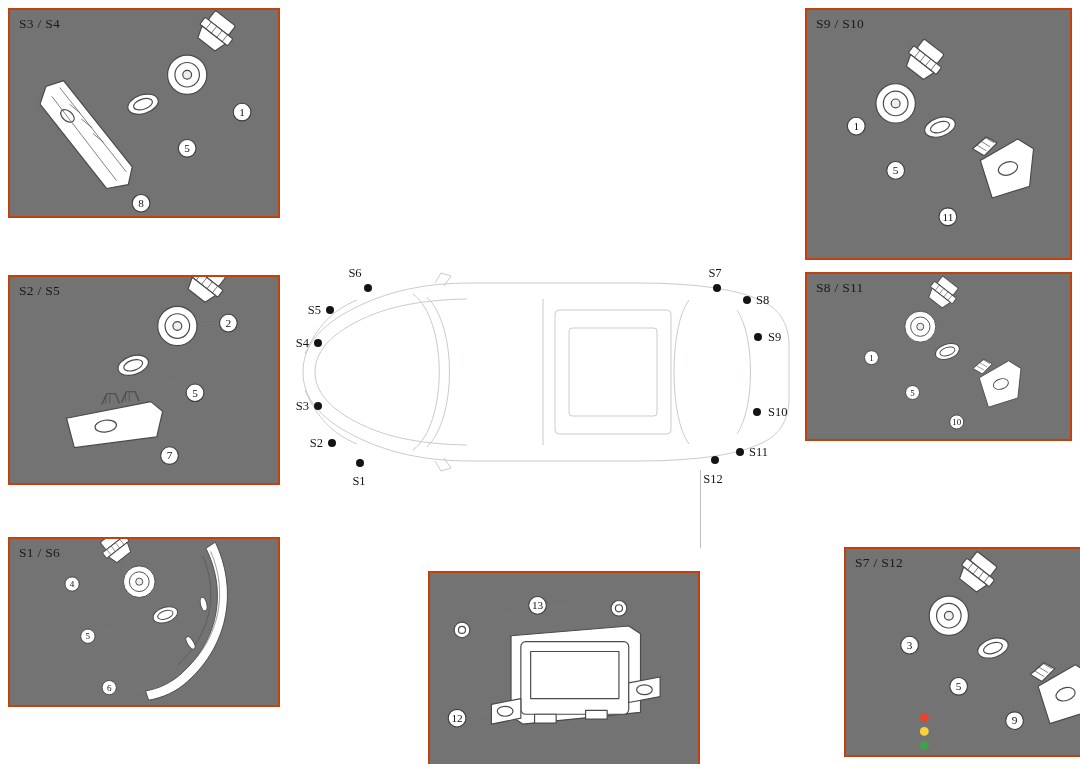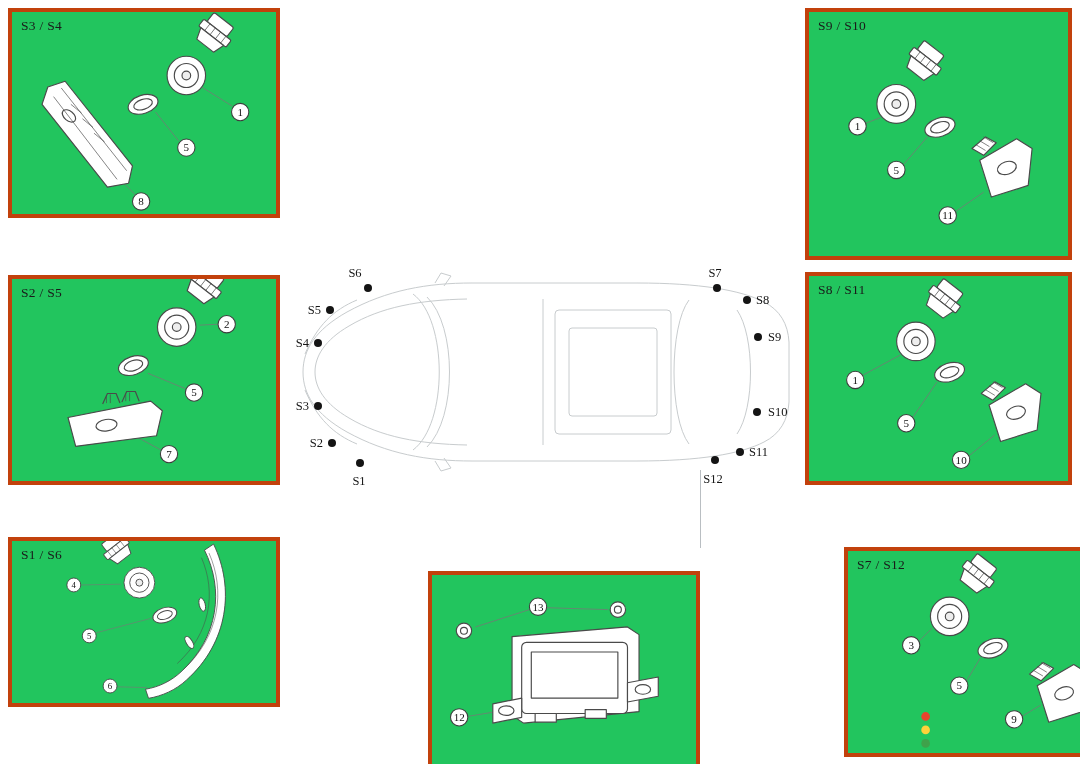--- a/index.html
+++ b/index.html
@@ -6,22 +6,22 @@
   html, body {
     margin: 0; padding: 0;
     width: 1080px; height: 764px;
     background: #ffffff;
     font-family: "Liberation Serif", serif;
     position: relative;
     overflow: hidden;
   }
   .panel {
     position: absolute;
-    border: 4px solid #c2410c;
-    background: #22c55e;
+    border: 2px solid #c2410c;
+    background: #737373;
   }
   .panel-label {
     position: absolute;
     top: 6px; left: 9px;
     font-size: 13.5px;
     color: #1a1a1a;
     letter-spacing: .3px;
     z-index: 2;
   }
   .panel-art {
@@ -203,21 +203,21 @@
       <circle r="9"></circle>
         <text dy="3.9">5</text>
     </g>
     <g class="callout" transform="translate(143,189)">
       <circle r="9"></circle>
         <text dy="3.9">11</text>
     </g>
   </svg>
 </div>
 
-<div class="panel" style="left:805px;top:272px;width:267px;height:213px">
+<div class="panel" style="left:805px;top:272px;width:267px;height:169px">
   <div class="panel-label">S8 / S11</div>
   <svg class="panel-art" viewBox="0 0 267 213">
     <line class="leader" x1="94" y1="82" x2="55" y2="103"></line>
     <line class="leader" x1="132" y1="110" x2="106" y2="148"></line>
     <line class="leader" x1="192" y1="165" x2="165" y2="187"></line>
     <use href="#p-bracket" transform="translate(170,102)"></use>
     <use href="#p-ring" transform="translate(128,88)"></use>
     <use href="#p-sensor" transform="translate(80,16)"></use>
     <g class="callout" transform="translate(47,108)">
       <circle r="9"></circle>

